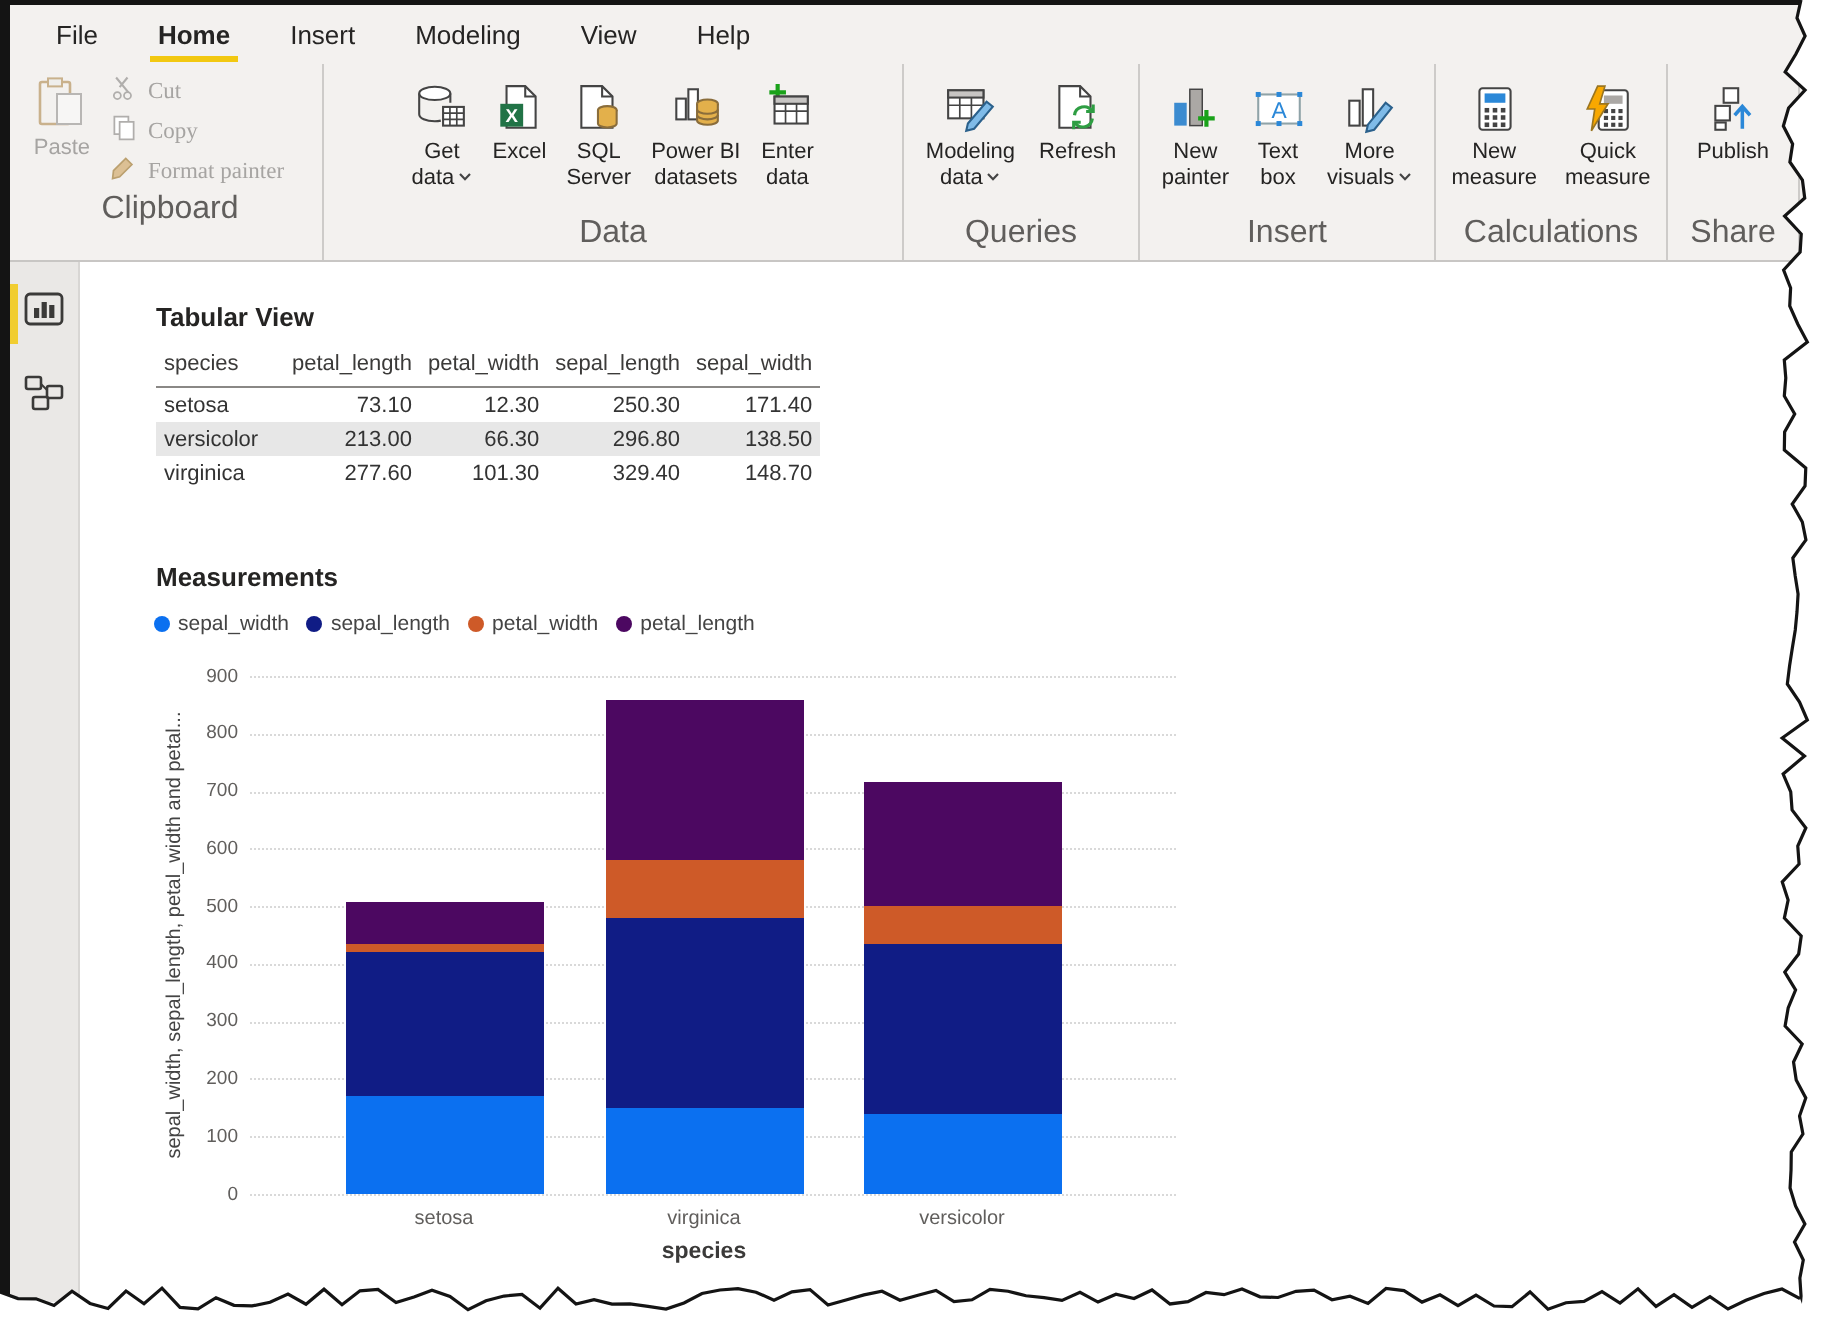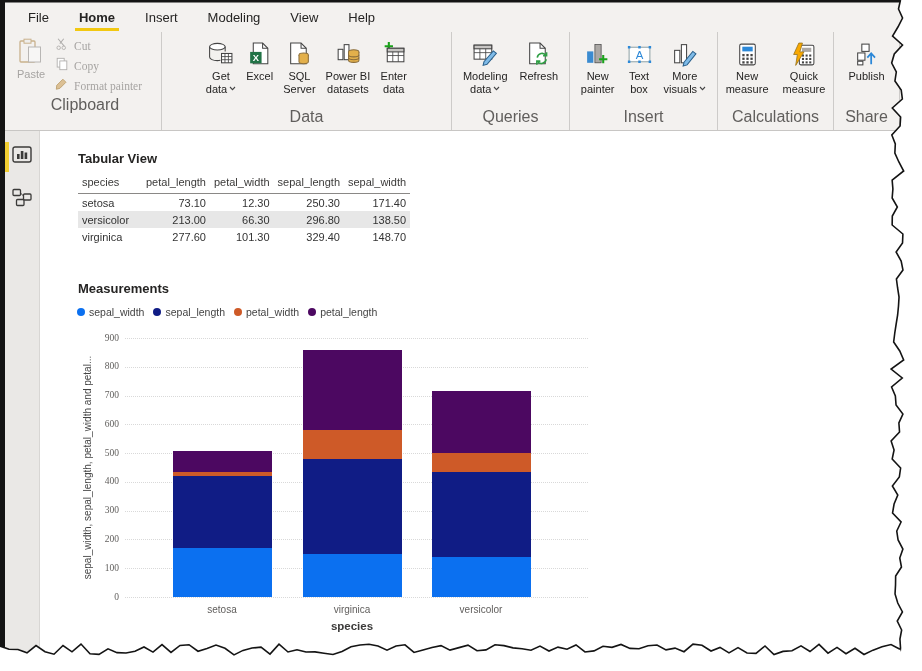--- a/index.html
+++ b/index.html
@@ -48,21 +48,21 @@
   .cw0{width:64px}.cw1{width:66px}.cw2{width:60px}.cw3{width:70px}.cw4{width:62px}
 
   
   .legend { position:absolute; left:37px; top:175px; display:flex; gap:9px; align-items:center; font-size:10.5px; color:#444; }
   .legend-item { display:flex; align-items:center; gap:4px; }
   .legend-dot { width:8px; height:8px; border-radius:50%; }
 
   
   .chart { position:absolute; left:42px; top:194px; width:560px; height:312px; }
   .grid { position:absolute; border-top:1px dotted #D9D9D9; height:0; }
-  .ytick { position:absolute; font-size:9.5px; color:#605E5C; text-align:right;font-family:Liberation Serif, serif; }
+  .ytick { position:absolute; font-size:9.5px; color:#605E5C; text-align:right; }
   .seg { position:absolute; }
   .xtick { position:absolute; font-size:10px; color:#605E5C; text-align:center; }
   .xtitle { position:absolute; font-size:11.5px; font-weight:600; color:#3B3A39; text-align:center; }
   .ylab { position:absolute; font-size:10px; color:#444; text-align:center; transform:rotate(-90deg); transform-origin:left top; white-space:nowrap; }
 
   #torn { position:absolute; left:0; top:0; pointer-events:none; }
 </style>
 </head>
 <body>
 

